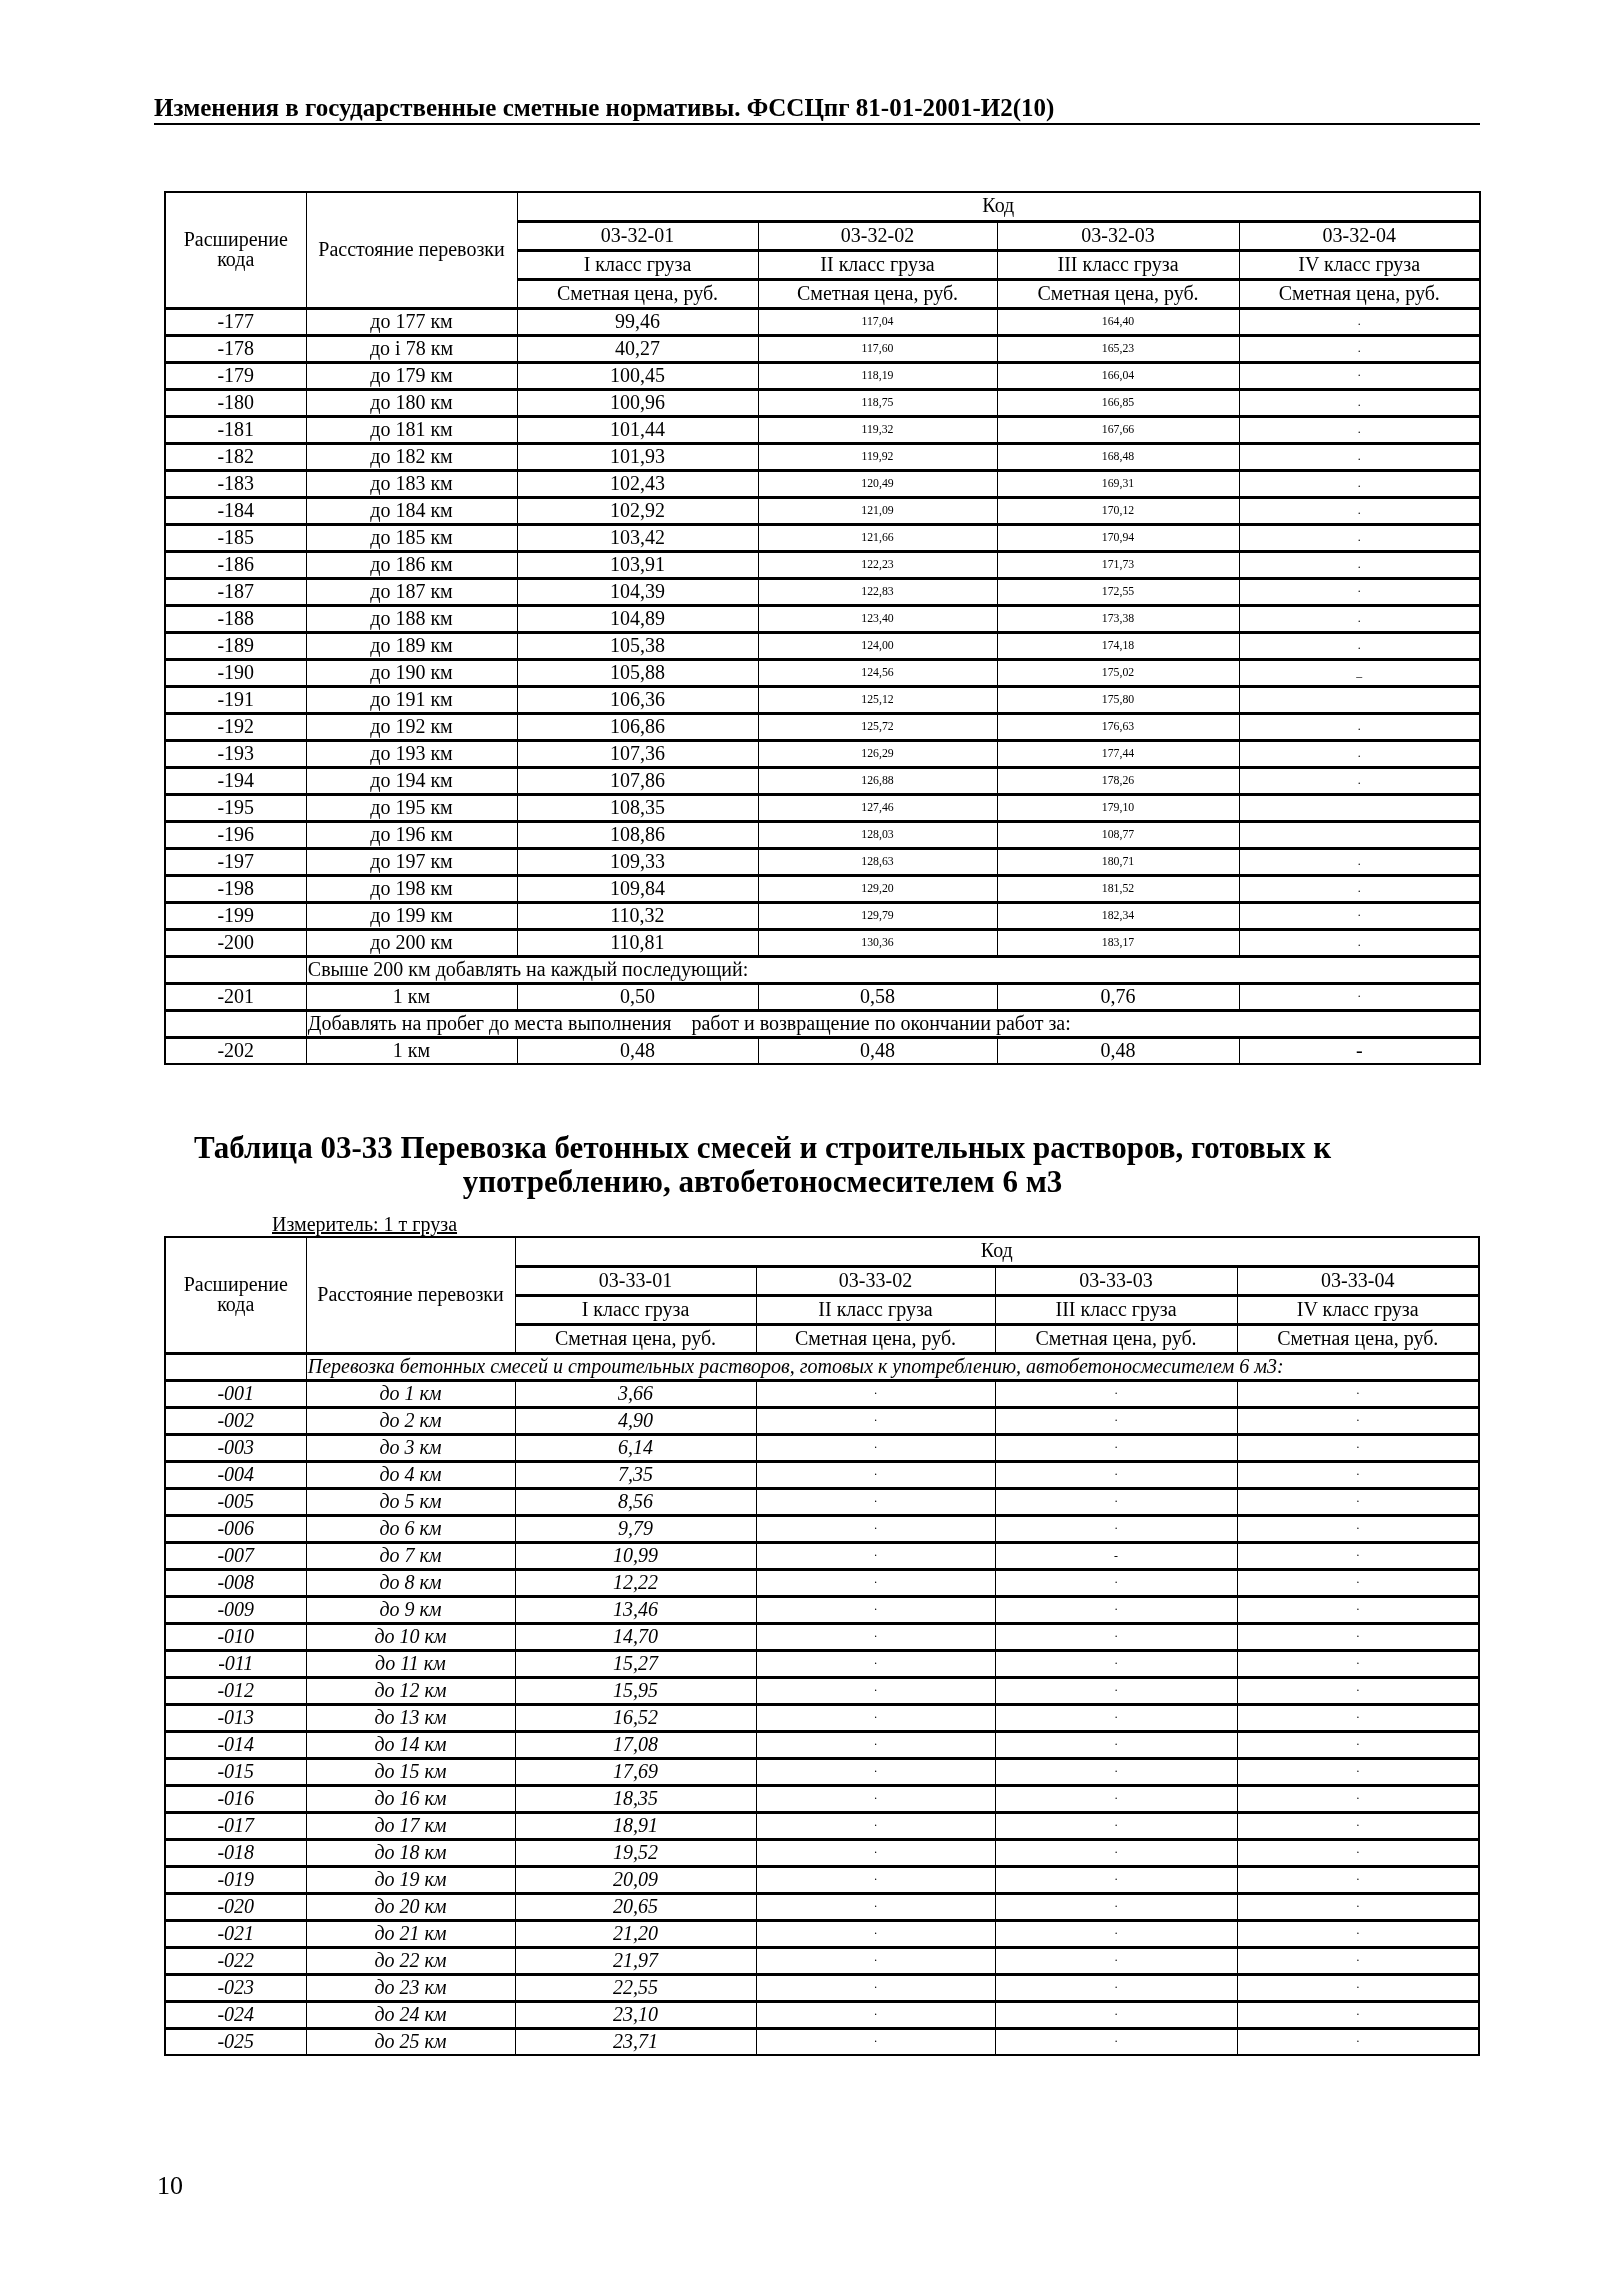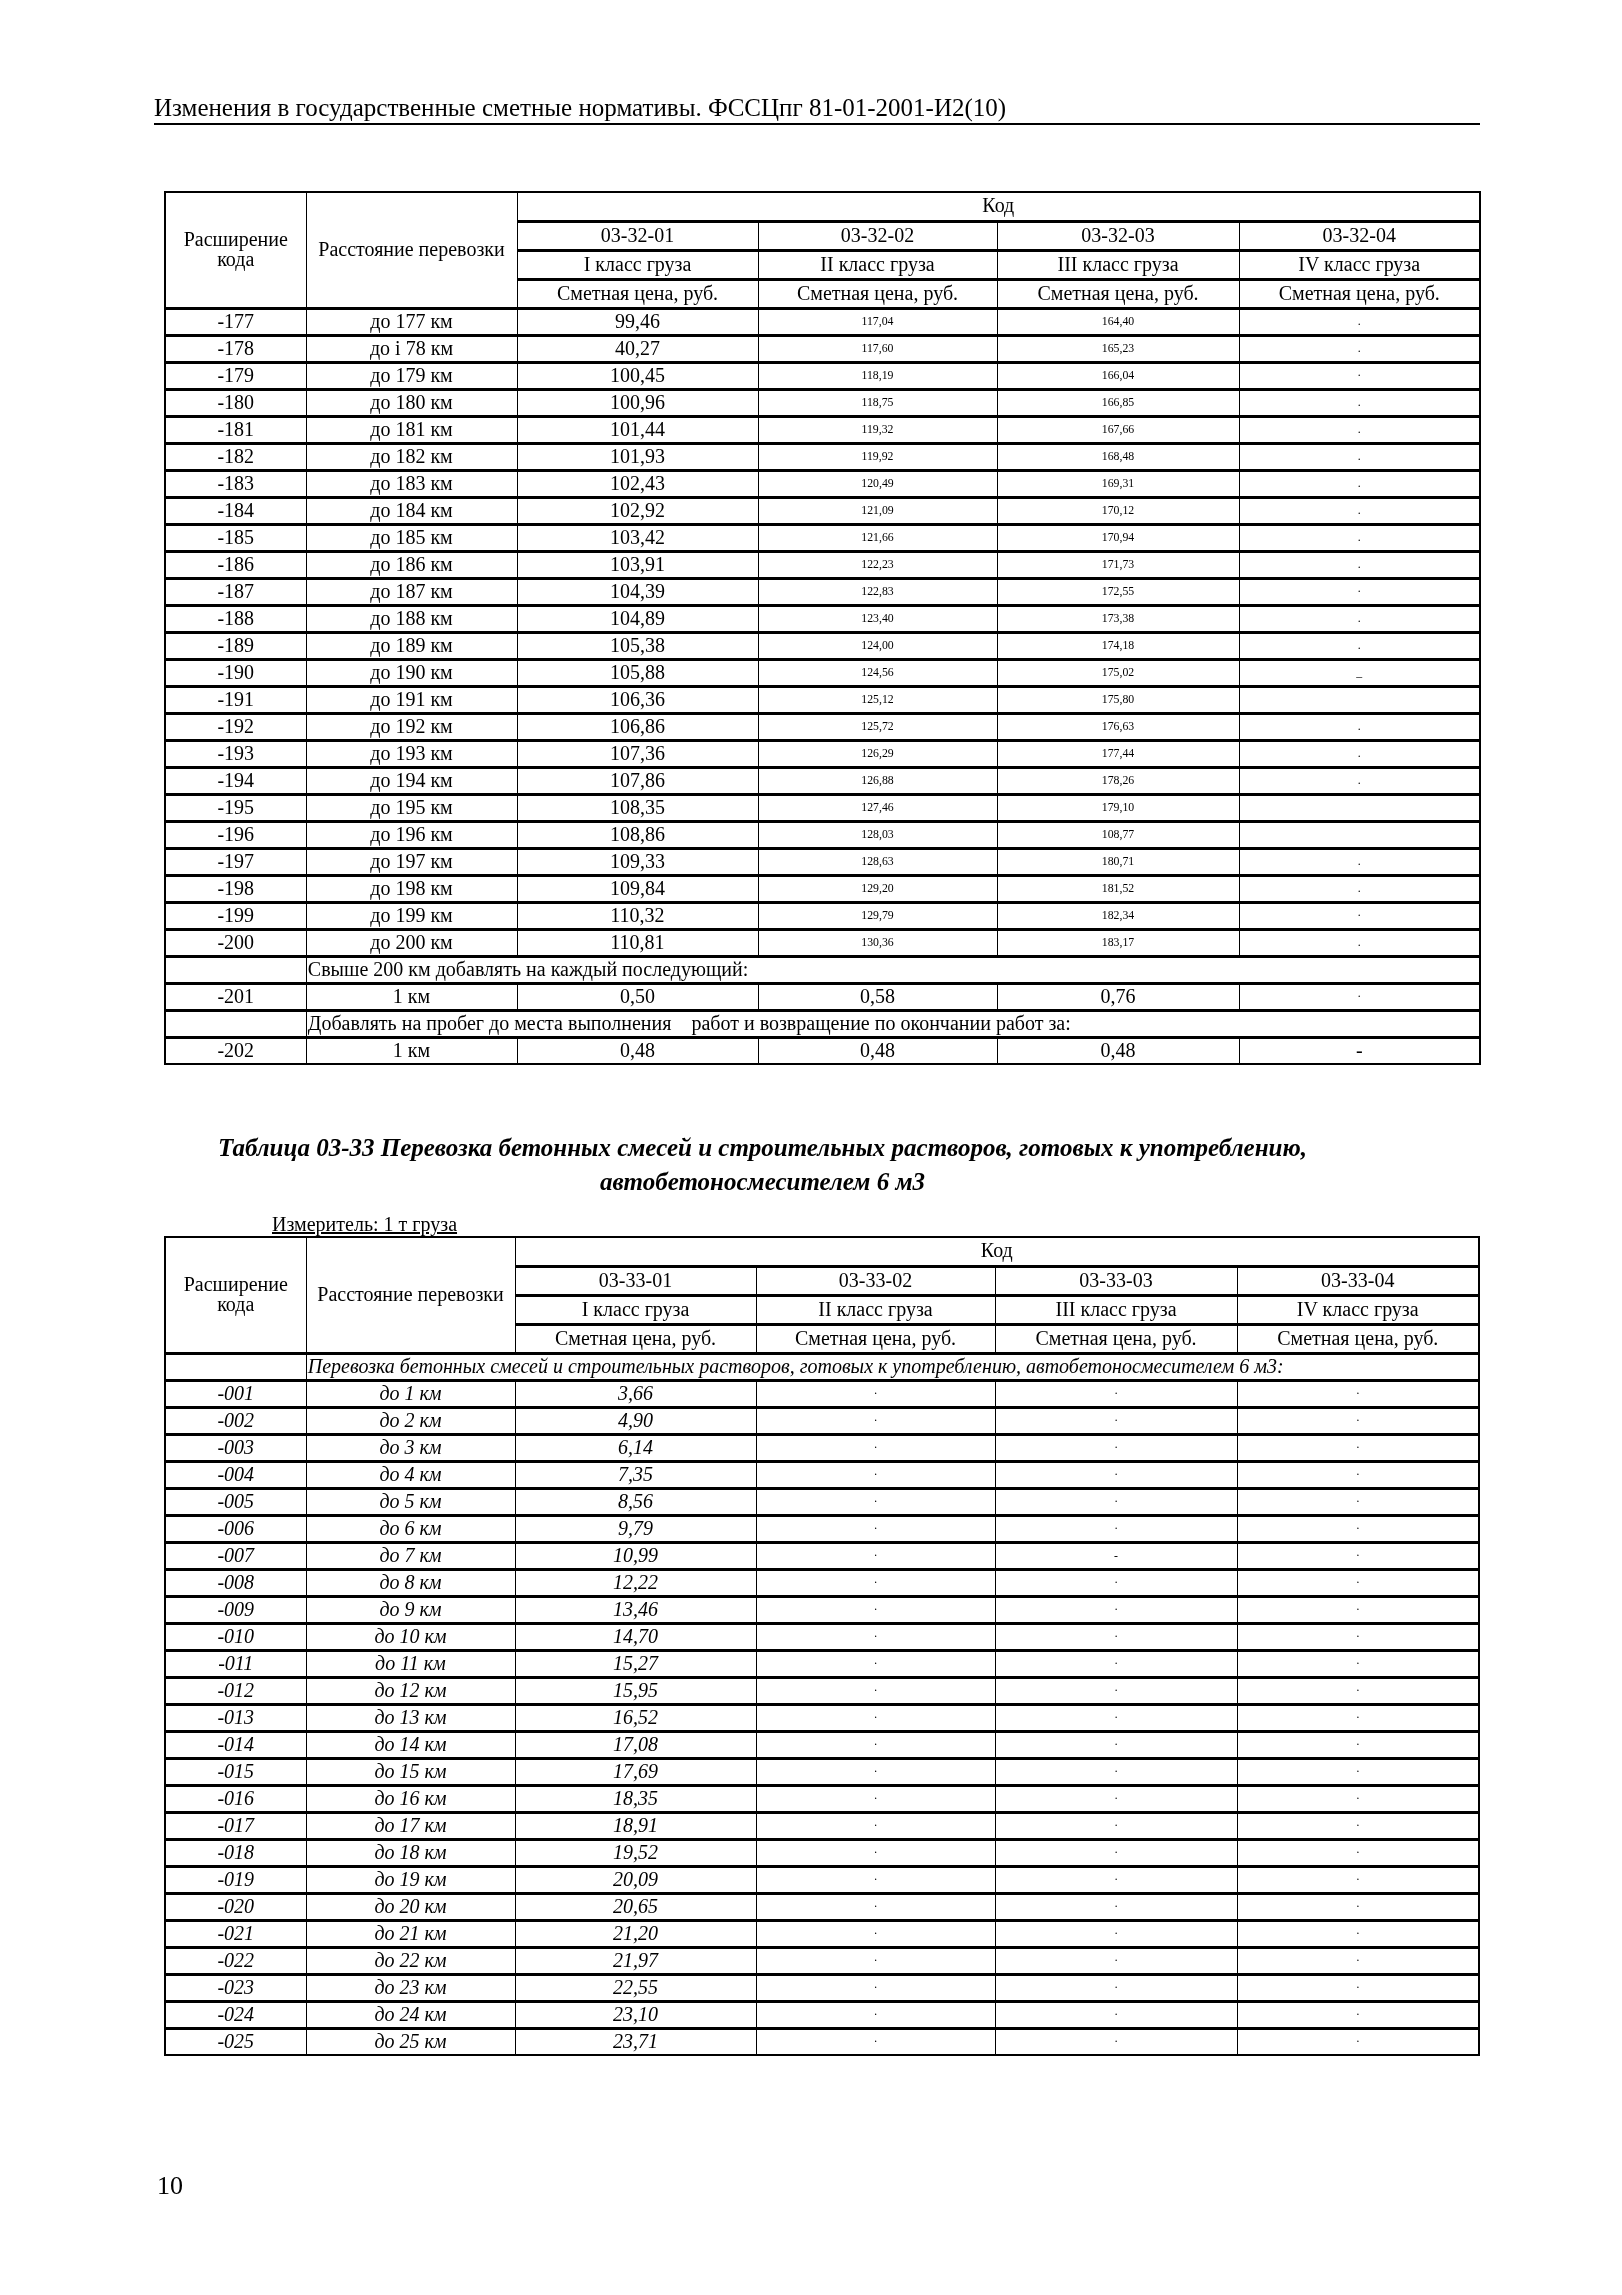--- a/index.html
+++ b/index.html
@@ -1,28 +1,28 @@
 <!DOCTYPE html>
 <html style="font-size:10.5px"><head>
 <meta charset="utf-8">
 <style>
   html, body { margin:0; padding:0; background:#ffffff; }
   body { width:1623px; height:2295px; position:relative; font-family:"Liberation Serif", serif; color:#000; overflow:hidden; }
-  .running-head { position:absolute; left:154px; top:92px; width:1326px; height:31px; border-bottom:2.6px solid #000; font-size:25px; line-height:31px; white-space:nowrap; }
+  .running-head { position:absolute; left:154px; top:92px; width:1326px; height:31px; border-bottom:2.6px solid #000; font-size:25px; line-height:31px; white-space:nowrap;font-weight:bold; }
   table.grid { position:absolute; left:164px; width:1315px; border-collapse:collapse; table-layout:fixed; font-size:20px; }
   table.grid td { border:1.3px solid #000; text-align:center; vertical-align:middle; padding:0; line-height:19.6px; overflow:hidden; white-space:nowrap; }
   table.grid tr.hb td { border-top:3.3px solid #000; }
   table.grid { border:2.6px solid #000; }
   table.grid td.left { text-align:left; padding-left:1.3px; }
   #table1 { top:191px; }
   #table2 { top:1236px; }
   .t1-hdr-h { height:29px; }
   .t1-row { height:27px; }
   .t2-row { height:27px;font-style:italic; }
-  .table-title { position:absolute; left:164px; top:1131px; width:1197px; text-align:center; font-size:25px; font-weight:bold; line-height:34px;font-style:italic; }
+  .table-title { position:absolute; left:164px; top:1131px; width:1197px; text-align:center; font-size:31px; font-weight:bold; line-height:34px; }
   .measure { position:absolute; left:272px; top:1214px; font-size:20px; text-decoration:underline; line-height:21px;font-family:Liberation Serif, serif; }
   .page-number { position:absolute; left:157px; top:2171px; font-size:26px; }
   .dash { font-size:11.8px; }
 </style>
 </head>
 <body>
 
 <div class="running-head">Изменения в государственные сметные нормативы. ФССЦпг 81-01-2001-И2(10)</div>
 
 <table class="grid" id="table1">

